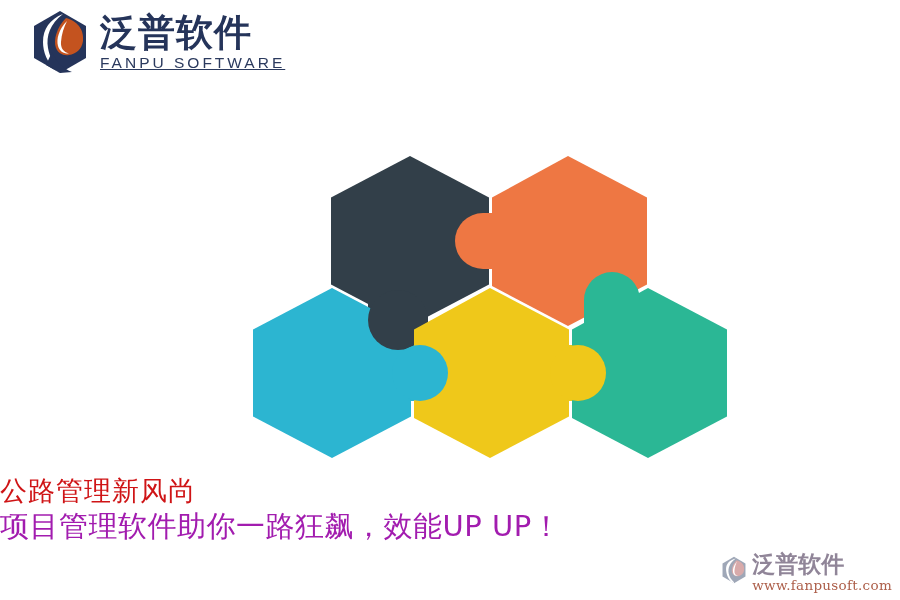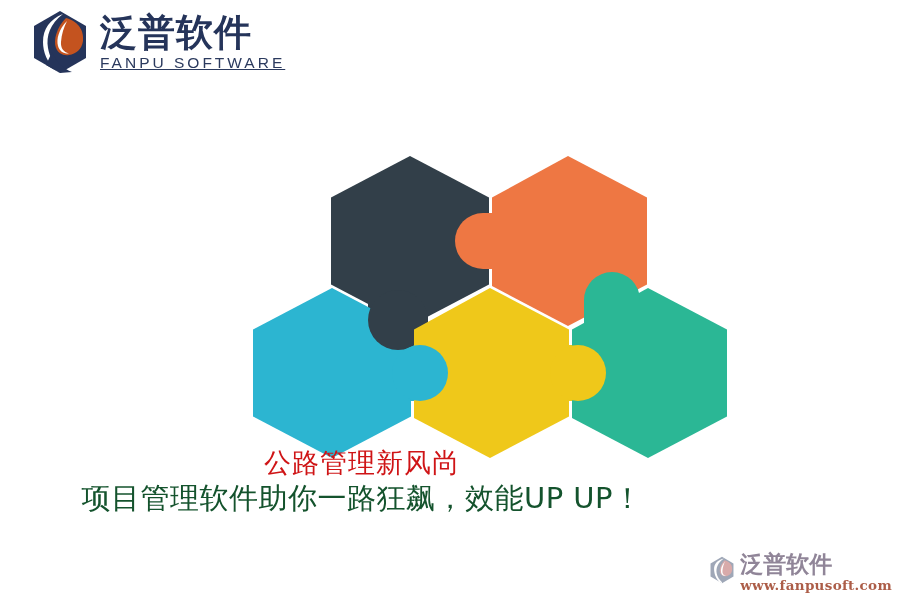--- a/index.html
+++ b/index.html
@@ -72,23 +72,23 @@
     top: 0;
     width: 900px;
     height: 600px;
     pointer-events: none;
   }
 
   
   .headline-block {
     position: absolute;
     left: 0;
-    top: 446px;
+    top: 474px;
     width: 724px;
-    text-align: center;
+    text-align: left;
   }
   .headline-line {
     font-family: "DejaVu Sans", "Liberation Sans", sans-serif;
     color: #cf1416;
     font-weight: 400;
     white-space: nowrap;
   }
   .headline-line-1 {
     font-size: 27px;
     line-height: 33px;
@@ -125,21 +125,21 @@
     font-size: 23px;
     font-weight: 700;
     line-height: 1.05;
     color: #8b7f93;
     letter-spacing: 0px;
     white-space: nowrap;
   }
   .watermark-url {
     font-family: "DejaVu Serif", "Liberation Serif", serif;
     font-size: 13.5px;
-    font-weight: 700;
+    font-weight: 400;
     color: #a8553f;
     letter-spacing: 0.3px;
     margin-top: 1px;
     white-space: nowrap;
   }
 </style>
 </head>
 <body>
 
 <div id="banner" style="background: rgb(255, 255, 255);">
@@ -230,21 +230,21 @@
 
       <circle cx="612" cy="300" r="28" fill="#2bb795"></circle>
       <rect x="584" y="300" width="56" height="34" fill="#2bb795"></rect>
 
       <circle cx="578" cy="373" r="28" fill="#efc81a"></circle>
     </g>
   </svg>
 
   <div class="headline-block">
     <div class="headline-line headline-line-1" style="color: rgb(207, 20, 22);">公路管理新风尚</div>
-    <div class="headline-line headline-line-2" style="color: #14532d;">项目管理软件助你一路狂飙，效能UP UP！</div>
+    <div class="headline-line headline-line-2" style="color: #a21caf;">项目管理软件助你一路狂飙，效能UP UP！</div>
   </div>
 
   <div class="watermark">
     <svg class="watermark-mark" viewBox="0 0 34 34">
       <path d="M17 2 L30 9.5 L30 24.5 L17 32 L4 24.5 L4 9.5 Z" fill="#9aa3b4"></path>
       <path d="M19 4 C12 9 10 15 11 21 C11.8 25 14 28 17 31 L17 32 L14 30.5 C9.5 26 8 20.5 8 16 C8 10 11.5 6 19 4 Z" fill="#ffffff"></path>
       <path d="M20 6 C27 8 29 12.5 28.5 17 C28 21 25 23.5 21.5 24 C18.5 24.5 16 23 15 20.5 C13.5 16.5 15.5 10.5 20 6 Z" fill="#d6a6a6"></path>
       <path d="M20.5 7.5 C16.5 11.5 15 16.5 16 20 C16.7 22.7 19 24 21.5 23.7 C18.7 23 17.2 21 17.5 18 C17.8 14 19 10.5 20.5 7.5 Z" fill="#ffffff"></path>
     </svg>
     <div class="watermark-text">

